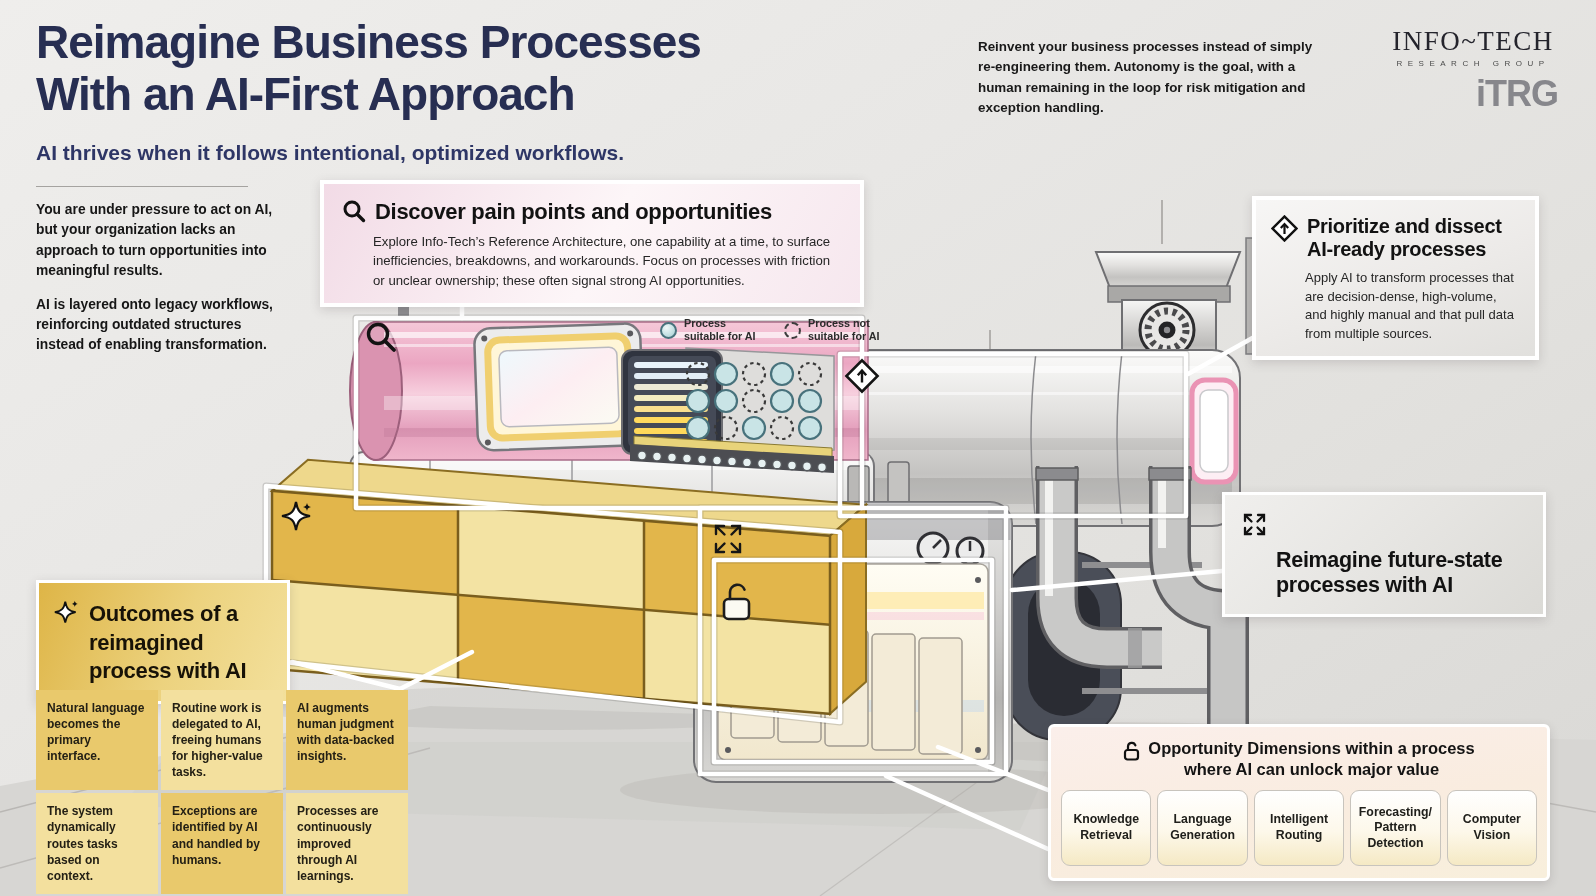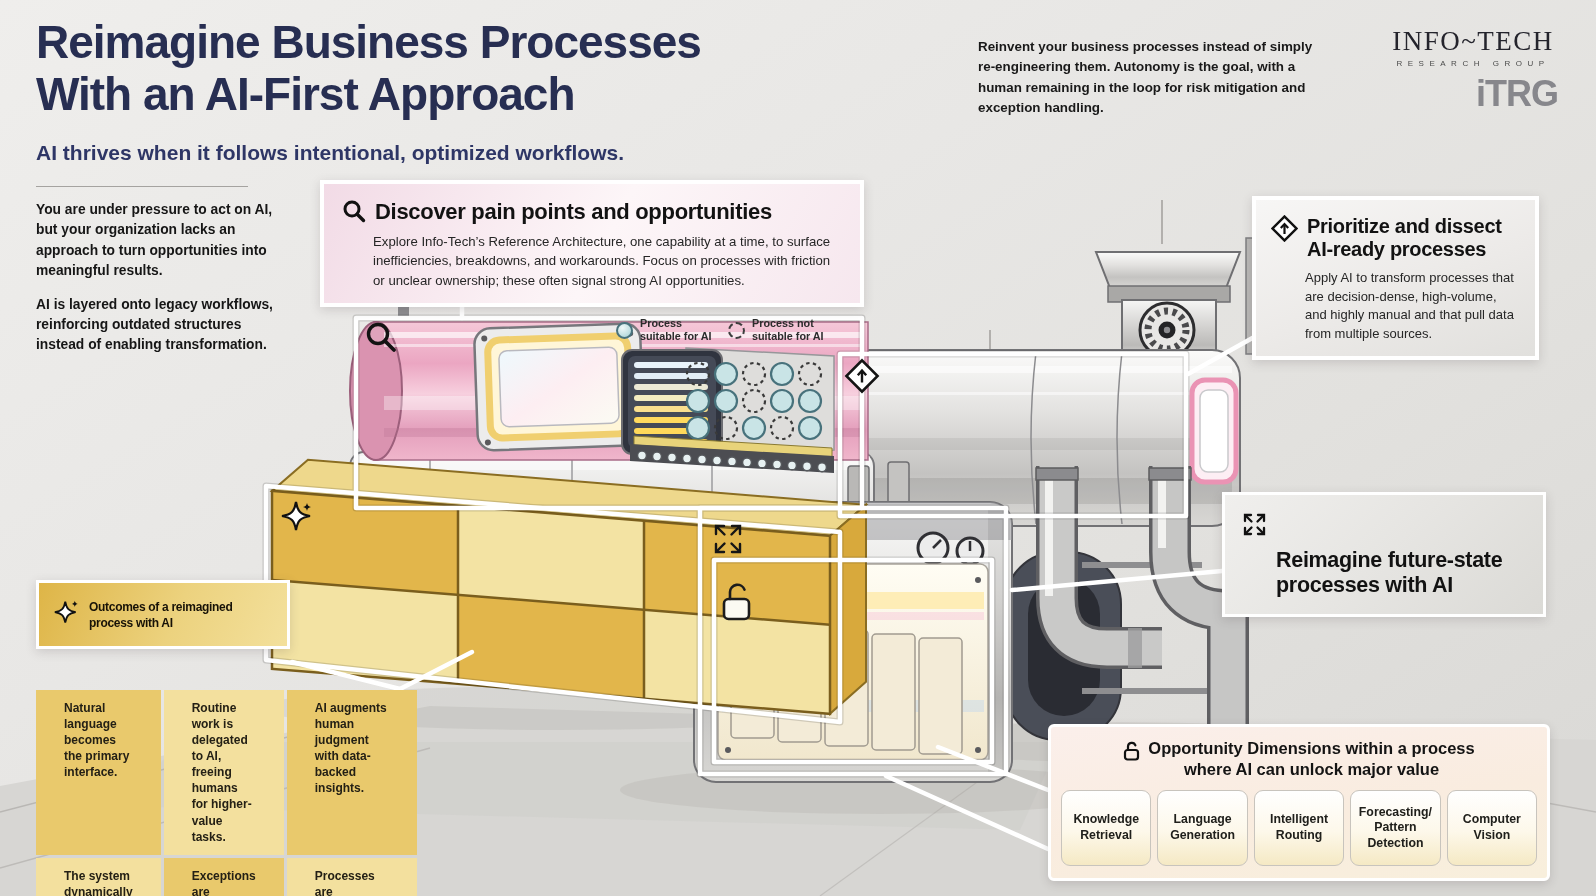--- a/index.html
+++ b/index.html
@@ -45,39 +45,39 @@
   .card-prioritize .card-body{margin:8px 0 0 34px;font-size:13px;line-height:1.43;}
 
   .card-reimagine{left:1222px;top:492px;width:324px;padding:17px 18px 15px 17px;
     border-width:3px;
     background:linear-gradient(135deg,#f0efed 0%,#e6e5e2 50%,#dbdad6 100%);}
   .card-reimagine .ttl{font-size:21.5px;line-height:1.18;margin-top:36px;}
   .card-reimagine .card-body{margin:9px 0 0 35px;font-size:13.2px;line-height:1.5;}
 
   .card-outcomes{left:36px;top:580px;width:254px;padding:17px 14px 15px 15px;border-width:3px;
     background:linear-gradient(112deg,#deb547 0%,#ecd27e 55%,#f3e09c 100%);}
-  .card-outcomes .ttl{font-size:12px;line-height:1.3;color:#171207;}
+  .card-outcomes .ttl{font-size:22px;line-height:1.3;color:#171207;}
   .outcome-grid{left:36px;top:690px;width:372px;display:grid;z-index:2;
     grid-template-columns:1fr 1fr 1fr;gap:3px;}
-  .outcome-cell{padding:10px 28px;font-size:12px;font-weight:bold;color:#242015;line-height:1.34;min-height:58px;}
+  .outcome-cell{padding:10px 11px;font-size:12px;font-weight:bold;color:#242015;line-height:1.34;min-height:58px;}
   .c-dark{background:#e9c96c;}
   .c-light{background:#f3e09e;}
 
   .card-opportunity{left:1048px;top:724px;width:502px;padding:11px 10px 12px 10px;border-width:3px;border-radius:6px;
     background:linear-gradient(172deg,#fbefeb 0%,#f9ecdf 55%,#f8efdc 100%);}
   .opp-title{display:flex;justify-content:center;align-items:flex-start;gap:8px;
     font-weight:bold;font-size:16.5px;line-height:1.28;color:#141414;text-align:center;}
   .opp-cells{display:flex;gap:6px;margin-top:10px;}
   .opp-cell{flex:1;display:flex;align-items:center;justify-content:center;text-align:center;
     min-height:62px;border:1px solid #c8c4bd;border-radius:9px;padding:6px 4px;
     background:linear-gradient(180deg,#ffffff 0%,#fdf8ea 55%,#f5e9c4 100%);
     font-size:12.3px;font-weight:bold;color:#20201c;line-height:1.28;}
 
   
-  .legend{left:616px;top:317px;display:flex;gap:4px;z-index:3;}
+  .legend{left:660px;top:317px;display:flex;gap:16px;z-index:3;}
   .legend-item{display:flex;gap:7px;align-items:center;}
   .legend-label{font-size:10.8px;font-weight:bold;color:#2c2c2c;line-height:1.25;width:84px;}
   .dot{width:17px;height:17px;border-radius:50%;flex:0 0 auto;box-sizing:border-box;}
   .dot-solid{background:radial-gradient(circle at 35% 30%,#f0f8f8,#c2e0e2 60%,#9fc9ce);border:2px solid #48727c;}
   .dot-dashed{background:transparent;border:2px dashed #3d3d3d;}
 
   .icon{display:inline-flex;flex:0 0 auto;}
 </style>
 </head>
 <body>

